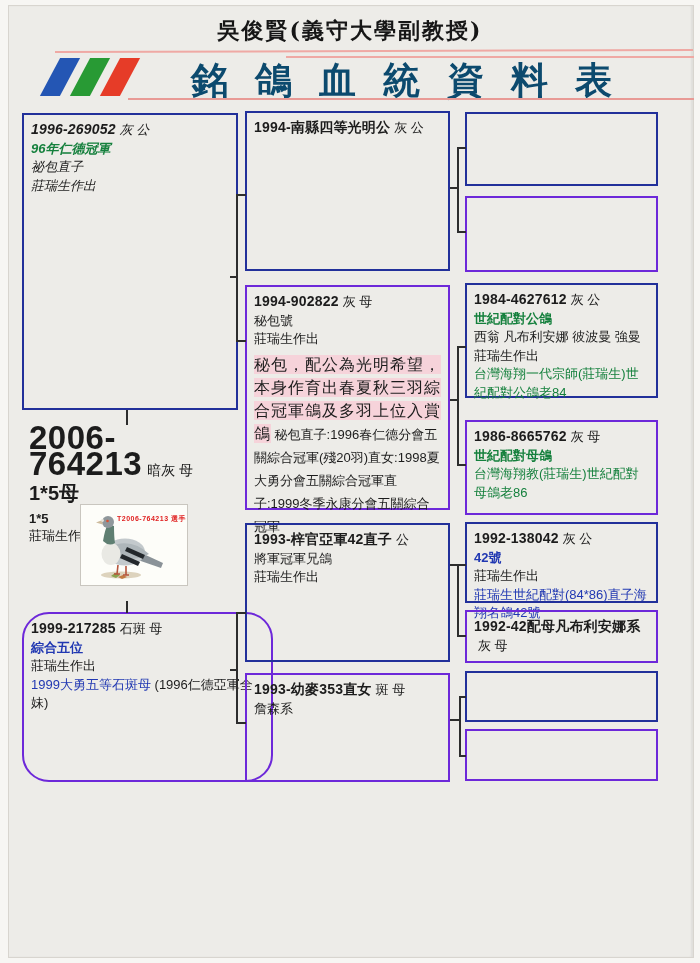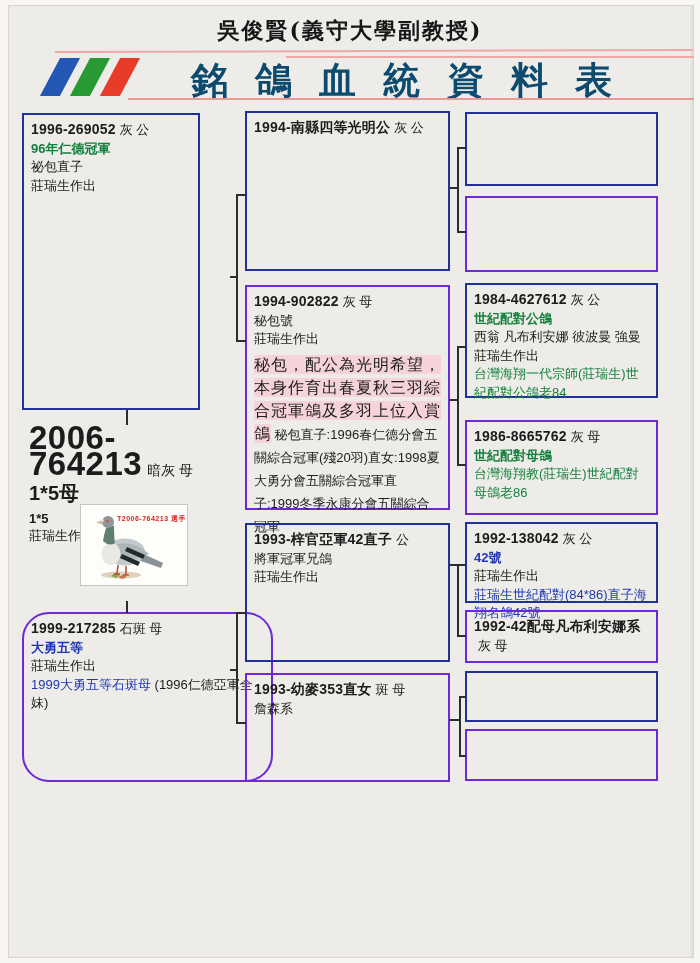--- a/index.html
+++ b/index.html
@@ -49,21 +49,21 @@
   <div class="rule rule-a"></div>
   <div class="logo">
     <i class="stripe" style="left:12px;background:#2456b4;"></i>
     <i class="stripe" style="left:42px;background:#289a34;"></i>
     <i class="stripe" style="left:72px;background:#e63c28;"></i>
   </div>
   <div class="rule rule-b"></div>
   <div class="title">銘鴿血統資料表</div>
   <div class="rule rule-c"></div>
 
-  <div class="box male" style="left:22px;top:113px;width:178px;height:297px;">
+  <div class="box male" style="left:22px;top:113px;width:216px;height:297px;font-style:italic;">
     <div class="ln"><b>1996-269052</b><span class="sex">灰 公</span></div>
     <div class="ln red aw">96年仁德冠軍</div>
     <div class="ln">祕包直子</div>
     <div class="ln">莊瑞生作出</div>
   </div>
 
   <div class="box plain" style="left:22px;top:424px;width:208px;height:178px;">
     <div><span class="subj-id">2006-764213</span><span class="subj-sex">暗灰 母</span></div>
     <div class="subj-name">1*5母</div>
     <div class="subj-s1">1*5</div>
@@ -86,21 +86,21 @@
         <circle cx="26.5" cy="16" r="1.3" fill="#d84f2f"></circle>
         <path d="M37,60 L36,69 M45,61 L45,70" stroke="#b5543c" stroke-width="1.6" fill="none"></path>
         <path d="M33,69 h6 M42,70 h6" stroke="#b5543c" stroke-width="1.4"></path>
       </svg>
       <div class="photo-label">T2006-764213 選手</div>
     </div>
   </div>
 
   <div class="box female" style="left:22px;top:612px;width:251px;height:170px;border-radius:27px;">
     <div class="ln"><b>1999-217285</b><span class="sex">石斑 母</span></div>
-    <div class="ln blue aw">大勇五等</div>
+    <div class="ln blue aw">綜合五位</div>
     <div class="ln">莊瑞生作出</div>
     <div class="ln"><span class="blue">1999大勇五等石斑母 </span><span>(1996仁德亞軍全妹)</span></div>
   </div>
 
   <div class="box male" style="left:245px;top:111px;width:205px;height:160px;">
     <div class="ln"><b>1994-南縣四等光明公</b><span class="sex">灰 公</span></div>
   </div>
 
   <div class="box female" style="left:245px;top:285px;width:205px;height:225px;">
     <div class="ln"><b>1994-902822</b><span class="sex">灰 母</span></div>

